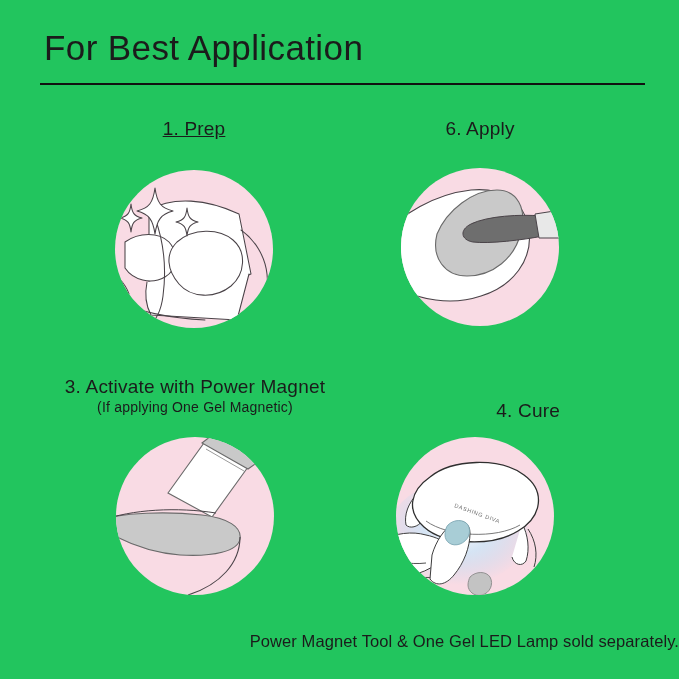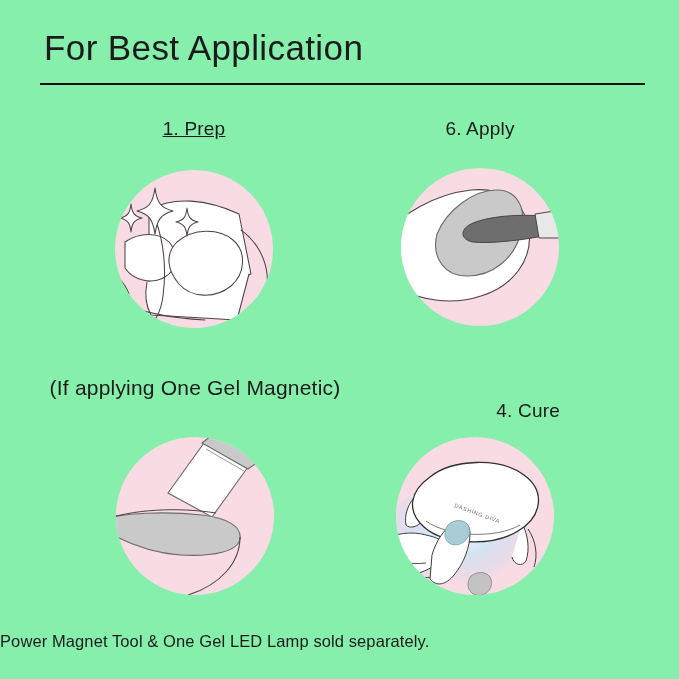--- a/index.html
+++ b/index.html
@@ -9,21 +9,21 @@
     background: #ffffff;
   }
   body {
     font-family: "Liberation Sans", sans-serif;
     color: #1a1a1a;
   }
   .page {
     position: relative;
     width: 679px;
     height: 679px;
-    background: #86efac;
+    background: #22c55e;
     overflow: hidden;
   }
 
   
   .page-title {
     position: absolute;
     left: 44px;
     top: 28px;
     font-size: 35px;
     font-weight: 400;
@@ -50,42 +50,42 @@
     white-space: nowrap;
     letter-spacing: 0.2px;
   }
   .step-label.l1 { left: 114px; top: 118px; width: 160px; text-decoration: underline; }
   .step-label.l2 { left: 400px; top: 118px; width: 160px; }
   .step-label.l3 {
     left: 35px; top: 375px; width: 320px;
     line-height: 1.28;
     white-space: normal;
   }
-  .step-label.l3 .sub { font-size: 21px; display: block; }
+  .step-label.l3 .sub { font-size: 14px; display: block; }
   .step-label.l4 { left: 400px; top: 400px; width: 160px; text-align: right; }
 
   
   .illo {
     position: absolute;
     width: 158px;
     height: 158px;
   }
   .illo.s1 { left: 115px; top: 170px; }
   .illo.s2 { left: 401px; top: 168px; }
   .illo.s3 { left: 116px; top: 437px; }
   .illo.s4 { left: 396px; top: 437px; }
   .illo svg { display: block; width: 100%; height: 100%; overflow: visible; }
 
   
   .footnote {
     position: absolute;
     left: 0;
     top: 632px;
     width: 679px;
-    text-align: left;
+    text-align: right;
     font-size: 16.5px;
     color: #1b1b1b;
     letter-spacing: 0.1px;
   }
 
   .lamp-brand {
     font-size: 5.6px;
     letter-spacing: 0.7px;
     fill: #6d6d6d;
     font-family: "Liberation Sans", sans-serif;
@@ -149,20 +149,21 @@
                  C44 108 30 90 36 66 Z" fill="#c9c9c9" stroke="#6a6a6a" stroke-width="1.1"></path>
 
         <path d="M70 56 C86 48 120 46 140 48 L142 68 C122 72 88 76 72 74 C60 72 58 62 70 56 Z" fill="#6e6e6e" stroke="#4a4348" stroke-width="1"></path>
 
         <path d="M134 46 L160 42 L162 70 L138 70 Z" fill="#e8e8e8" stroke="#4a4348" stroke-width="1"></path>
       </g>
     </svg>
   </div>
 
   <div class="step-label l3">
+    <span>3. Activate with Power Magnet</span>
     <span class="sub">(If applying One Gel Magnetic)</span>
   </div>
   <div class="illo s3">
     <svg viewBox="0 0 158 158">
       <defs>
         <clipPath id="clipS3">
             <circle cx="79" cy="79" r="79"></circle>
           </clipPath>
       </defs>
       <circle cx="79" cy="79" r="79" fill="#f9dbe4"></circle>

